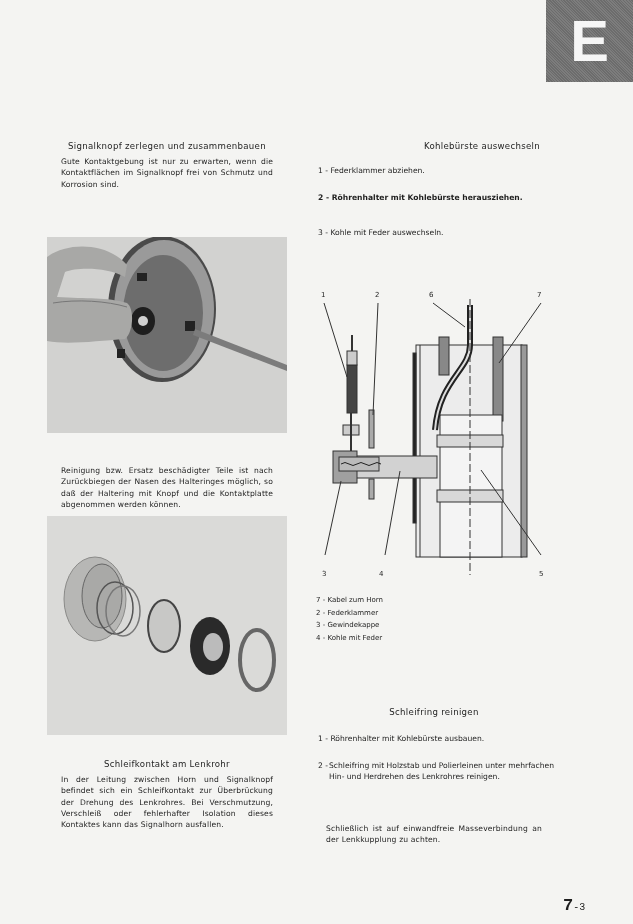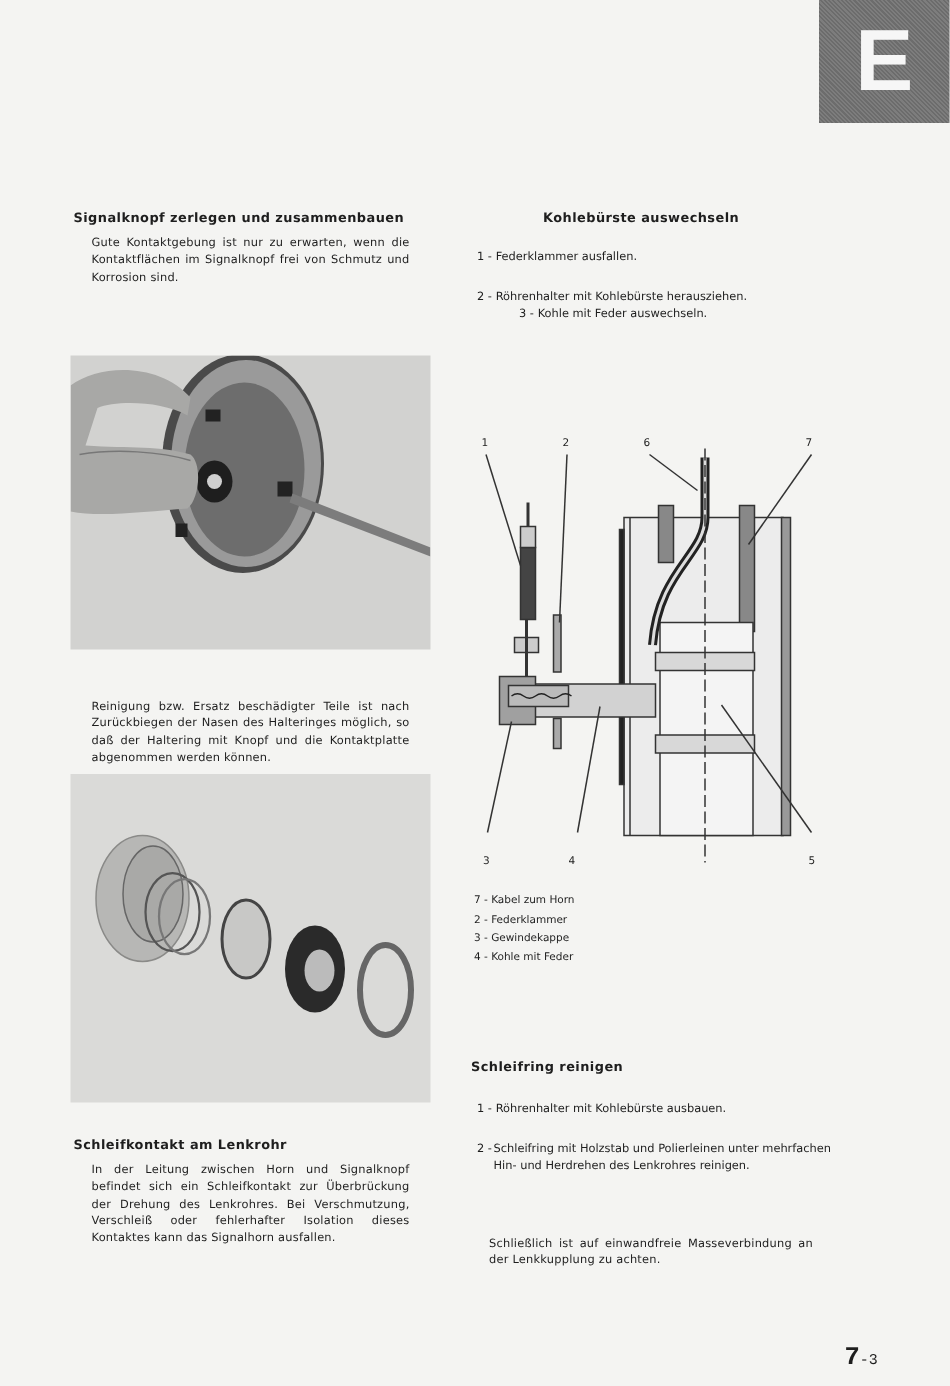--- a/index.html
+++ b/index.html
@@ -8,21 +8,21 @@
     background: #f4f4f2; color: #1e1e1e;
     font-family: "DejaVu Sans", sans-serif;
   }
   .tab-e {
     position: absolute; left: 546px; top: 0; width: 87px; height: 82px;
     background: repeating-linear-gradient(45deg,#6c6c6c 0 1px,#7d7d7d 1px 2px);
     display: flex; align-items: center; justify-content: center;
   }
   .tab-e span { color: #f6f6f6; font-family: "Liberation Sans", sans-serif; font-weight: bold; font-size: 58px; line-height: 1; }
   .sec { position: absolute; }
-  h2 { margin: 0; font-size: 8.6px; font-weight: bold; letter-spacing: 0.3px; }
+  h2 { margin: 0; font-size: 8.6px; font-weight: normal; letter-spacing: 0.3px; text-align: center; }
   p { margin: 12px; font-size: 7.6px; line-height: 11.3px; text-align: justify; letter-spacing: 0.15px; }
   .steps { position: absolute; font-size: 7.6px; }
   .step { position: absolute; left: 0; white-space: nowrap; }
   .step-wrap { position: absolute; left: 0; width: 236px; line-height: 11.3px; }
   .step-wrap .num { position: absolute; left: 0; }
   .step-wrap .txt { display: block; padding-left: 11px; text-align: justify; }
   .photo { position: absolute; background: #cfcfcd; overflow: hidden; }
   .legend { position: absolute; font-size: 7px; line-height: 12.5px; }
   .legend .col { position: absolute; top: 0; white-space: nowrap; }
   .pagenum { position: absolute; left: 563px; top: 896px; font-family: Liberation Mono, monospace; }
@@ -78,27 +78,27 @@
   <h2>Schleifkontakt am Lenkrohr</h2>
   <p style="margin-top:5px;">In der Leitung zwischen Horn und Signalknopf befindet sich ein Schleifkontakt zur Überbrückung der Drehung des Lenkrohres. Bei Verschmutzung, Verschleiß oder fehlerhafter Isolation dieses Kontaktes kann das Signalhorn ausfallen.</p>
 </div>
 
 <div class="sec" style="left:314px;top:141px;width:240px;margin-left:48px;">
   <h2>Kohlebürste auswechseln</h2>
 </div>
 <div class="steps" style="left:318px;top:166px;width:236px;">
   <div class="step" style="top:0;">
     <span>1 -</span>
-    <span>Federklammer ausfallen.</span>
+    <span>Federklammer abziehen.</span>
   </div>
-  <div class="step" style="top:27px;">
+  <div class="step" style="top:27px;font-weight:bold;">
     <span>2 -</span>
     <span>Röhrenhalter mit Kohlebürste herausziehen.</span>
   </div>
-  <div class="step" style="top:38px;margin-left:28px;">
+  <div class="step" style="top:62px;">
     <span>3 -</span>
     <span>Kohle mit Feder auswechseln.</span>
   </div>
 </div>
 
 <div class="sec" style="left:305px;top:285px;width:260px;height:295px;">
   <svg width="260" height="295" viewBox="0 0 260 295">
     <g fill="none" stroke="#333" stroke-width="1">
       <rect x="111" y="60" width="106" height="212" fill="#ececec"></rect>
       <rect x="216" y="60" width="6" height="212" fill="#999"></rect>

